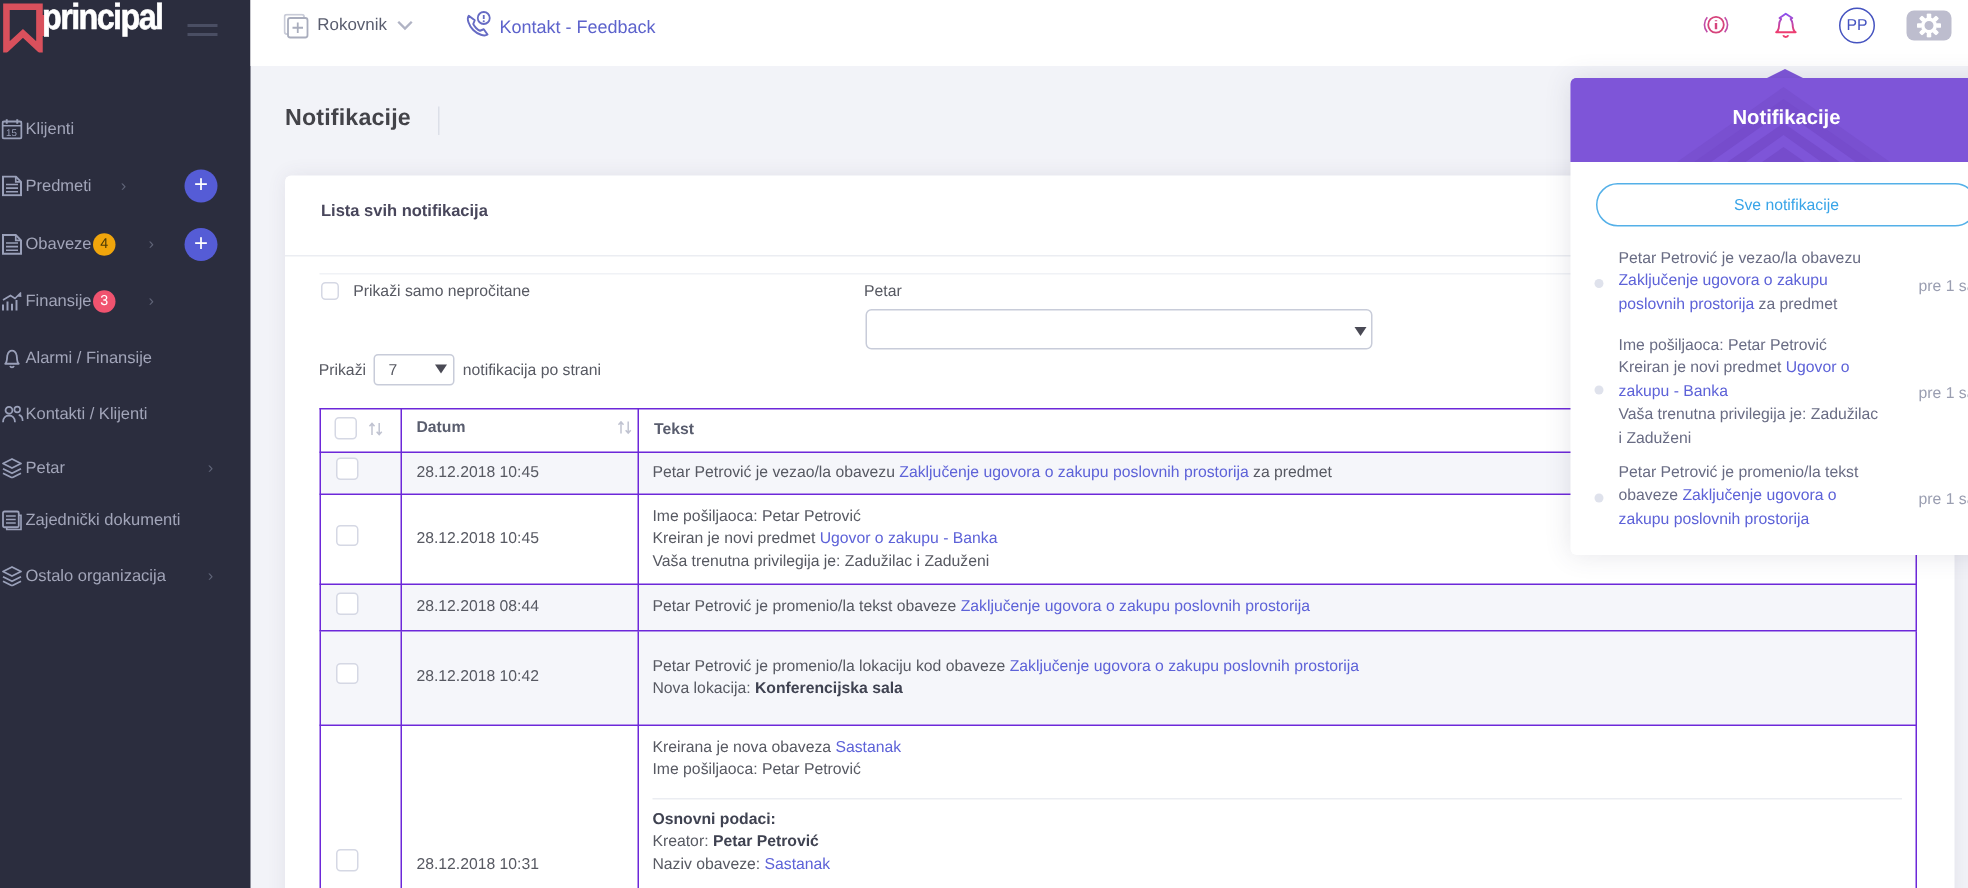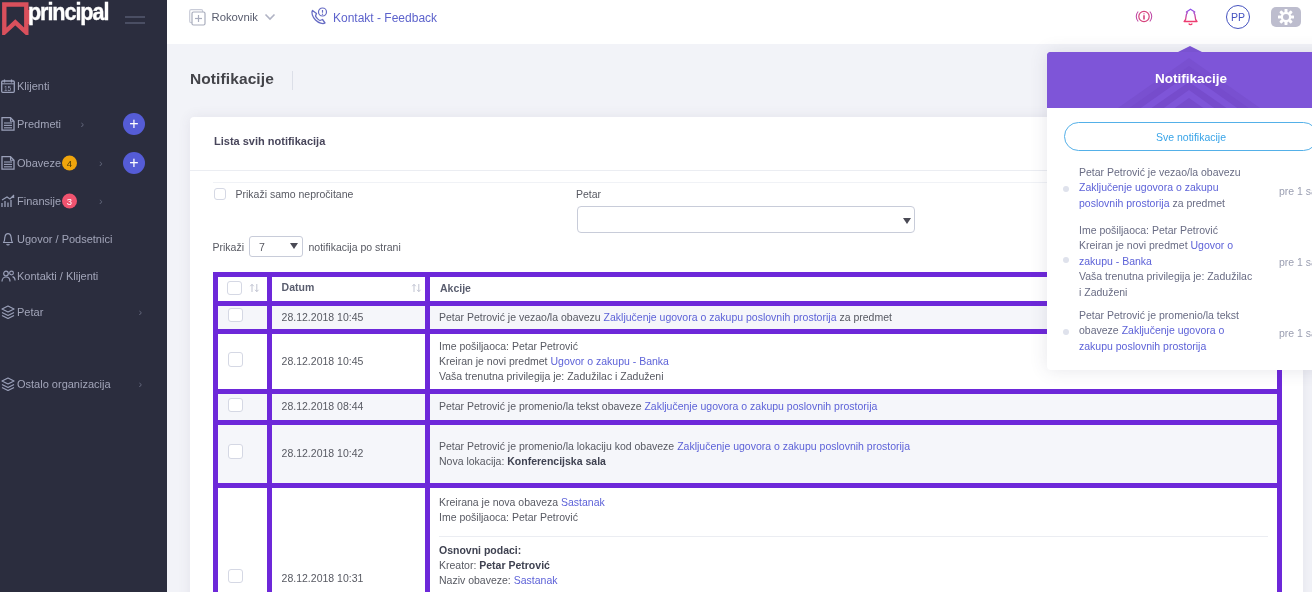--- a/index.html
+++ b/index.html
@@ -19,21 +19,21 @@
 
 #topbar { position:absolute; left:167px; top:0; width:1145px; height:44px; background:#fff; }
 
 
 #card { position:absolute; left:190px; top:117px; width:1113px; height:600px; background:#fff; border-radius:4px; box-shadow:0 0 13px rgba(82,63,105,0.09); }
 .lbl { font-size:10.5px; color:#575962; white-space:nowrap; }
 select.fake, .selbox { border:1px solid #c8ccd9; border-radius:4px; background:#fff; }
 
 
 #tbl { position:absolute; left:23px; top:155px; width:1064px; border-collapse:collapse; table-layout:fixed; font-size:10.5px; color:#575962; }
-#tbl th, #tbl td { border:5px solid #6d28d9; vertical-align:middle; line-height:15px; font-weight:normal; }
+#tbl th, #tbl td { border:1px solid #6d28d9; vertical-align:middle; line-height:15px; font-weight:normal; }
 #tbl th { color:#595d6e; text-align:left; height:28px; padding:0 0 0 10px; font-weight:bold; font-size:10.5px; }
 #tbl td { padding:0 10px; }
 #tbl td.tx { padding:0 9px; }
 #tbl td.txtop { vertical-align:top; padding-top:7.5px; }
 #tbl tr.stripe td { background:#f5f6fa; }
 a.lk { color:#5d62d8; text-decoration:none; }
 .cb { display:inline-block; width:14.5px; height:14.5px; border:1px solid #d5d8e4; border-radius:3px; background:#fff; }
 .sort { display:inline-block; }
 
 
@@ -104,21 +104,21 @@
     <span class="txt">Finansije</span>
     <span class="badge" style="left:62px;background:#f0536f;color:#fff">3</span>
     <span class="chev" style="left:99px">›</span>
   </div>
 
   <div class="mitem" style="top:225px">
     <svg class="mi" width="14" height="14" viewBox="0 0 14 14">
         <path d="M2.5 10.5 c1.5-1 1-4.5 1.5-6 c0.5-1.8 1.7-2.8 3-2.8 c1.3 0 2.5 1 3 2.8 c0.5 1.5 0 5 1.5 6 z" fill="none" stroke="#9aa0b9" stroke-width="1.2" stroke-linejoin="round"></path>
         <path d="M5.7 12 a1.4 1.4 0 0 0 2.6 0" fill="none" stroke="#9aa0b9" stroke-width="1.2"></path>
       </svg>
-    <span class="txt">Ugovor / Podsetnici</span>
+    <span class="txt">Alarmi / Finansije</span>
   </div>
 
   <div class="mitem" style="top:261.5px">
     <svg class="mi" width="15" height="14" viewBox="0 0 15 14">
         <circle cx="5" cy="4.5" r="2.3" fill="none" stroke="#9aa0b9" stroke-width="1.2"></circle>
         <path d="M1 12.5 c0-3 2-4.5 4-4.5 c2 0 4 1.5 4 4.5" fill="none" stroke="#9aa0b9" stroke-width="1.2"></path>
         <circle cx="10.5" cy="4" r="1.9" fill="none" stroke="#9aa0b9" stroke-width="1.1"></circle>
         <path d="M11.5 7.6 c1.6 0.4 2.6 1.9 2.6 4" fill="none" stroke="#9aa0b9" stroke-width="1.1"></path>
       </svg>
     <span class="txt">Kontakti / Klijenti</span>
@@ -127,20 +127,30 @@
   <div class="mitem" style="top:297.5px">
     <svg class="mi" width="14" height="14" viewBox="0 0 14 14">
         <path d="M7 1 l6 3 l-6 3 l-6 -3 z" fill="none" stroke="#9aa0b9" stroke-width="1.2" stroke-linejoin="round"></path>
         <path d="M1 7.5 l6 3 l6 -3" fill="none" stroke="#9aa0b9" stroke-width="1.2" stroke-linejoin="round"></path>
         <path d="M1 10.5 l6 3 l6 -3" fill="none" stroke="#9aa0b9" stroke-width="1.2" stroke-linejoin="round"></path>
       </svg>
     <span class="txt">Petar</span>
     <span class="chev" style="left:138.5px">›</span>
   </div>
 
+  <div class="mitem" style="top:333px">
+    <svg class="mi" width="14" height="14" viewBox="0 0 14 14">
+        <rect x="1" y="1" width="10.5" height="10.5" rx="1" fill="none" stroke="#9aa0b9" stroke-width="1.2"></rect>
+        <path d="M3.5 11.5 v1.5 h9.5 v-9.5 h-1.5" fill="none" stroke="#9aa0b9" stroke-width="1.1"></path>
+        <line x1="3" y1="4" x2="9.5" y2="4" stroke="#9aa0b9" stroke-width="1"></line>
+        <line x1="3" y1="6.3" x2="9.5" y2="6.3" stroke="#9aa0b9" stroke-width="1"></line>
+        <line x1="3" y1="8.6" x2="9.5" y2="8.6" stroke="#9aa0b9" stroke-width="1"></line>
+      </svg>
+    <span class="txt">Zajednički dokumenti</span>
+  </div>
 
   <div class="mitem" style="top:369.5px">
     <svg class="mi" width="14" height="14" viewBox="0 0 14 14">
         <path d="M7 1 l6 3 l-6 3 l-6 -3 z" fill="none" stroke="#9aa0b9" stroke-width="1.2" stroke-linejoin="round"></path>
         <path d="M1 7.5 l6 3 l6 -3" fill="none" stroke="#9aa0b9" stroke-width="1.2" stroke-linejoin="round"></path>
         <path d="M1 10.5 l6 3 l6 -3" fill="none" stroke="#9aa0b9" stroke-width="1.2" stroke-linejoin="round"></path>
       </svg>
     <span class="txt">Ostalo organizacija</span>
     <span class="chev" style="left:138.5px">›</span>
   </div>
@@ -227,21 +237,21 @@
     <tbody>
         <tr style="height:28.5px">
       <th style="padding-left:9px"><span class="cb" style="vertical-align:-3px"></span><span class="sort" style="margin-left:7px;vertical-align:-1px"><svg width="11" height="10" viewBox="0 0 11 10">
                 <path d="M3 9 V1.5 M1.3 3.2 L3 1.3 l1.7 1.9" fill="none" stroke="#c0c3d1" stroke-width="1"></path>
                 <path d="M7.8 1 v7.5 M6.1 6.8 L7.8 8.7 l1.7 -1.9" fill="none" stroke="#c0c3d1" stroke-width="1"></path>
               </svg></span></th>
       <th>Datum <span class="sort" style="float:right;margin-right:3px;margin-top:2px"><svg width="11" height="10" viewBox="0 0 11 10">
                 <path d="M3 9 V1.5 M1.3 3.2 L3 1.3 l1.7 1.9" fill="none" stroke="#c0c3d1" stroke-width="1"></path>
                 <path d="M7.8 1 v7.5 M6.1 6.8 L7.8 8.7 l1.7 -1.9" fill="none" stroke="#c0c3d1" stroke-width="1"></path>
               </svg></span></th>
-      <th>Akcije</th>
+      <th>Tekst</th>
     </tr>
     <tr class="stripe" style="height:28px">
       <td><span class="cb"></span></td>
       <td>28.12.2018 10:45</td>
       <td class="tx">Petar Petrović je vezao/la obavezu <a class="lk">Zaključenje ugovora o zakupu poslovnih prostorija</a> za predmet</td>
     </tr>
     <tr style="height:60.5px">
       <td><span class="cb"></span></td>
       <td>28.12.2018 10:45</td>
       <td class="tx">Ime pošiljaoca: Petar Petrović<br>Kreiran je novi predmet <a class="lk">Ugovor o zakupu - Banka</a><br>Vaša trenutna privilegija je: Zadužilac i Zaduženi</td>

